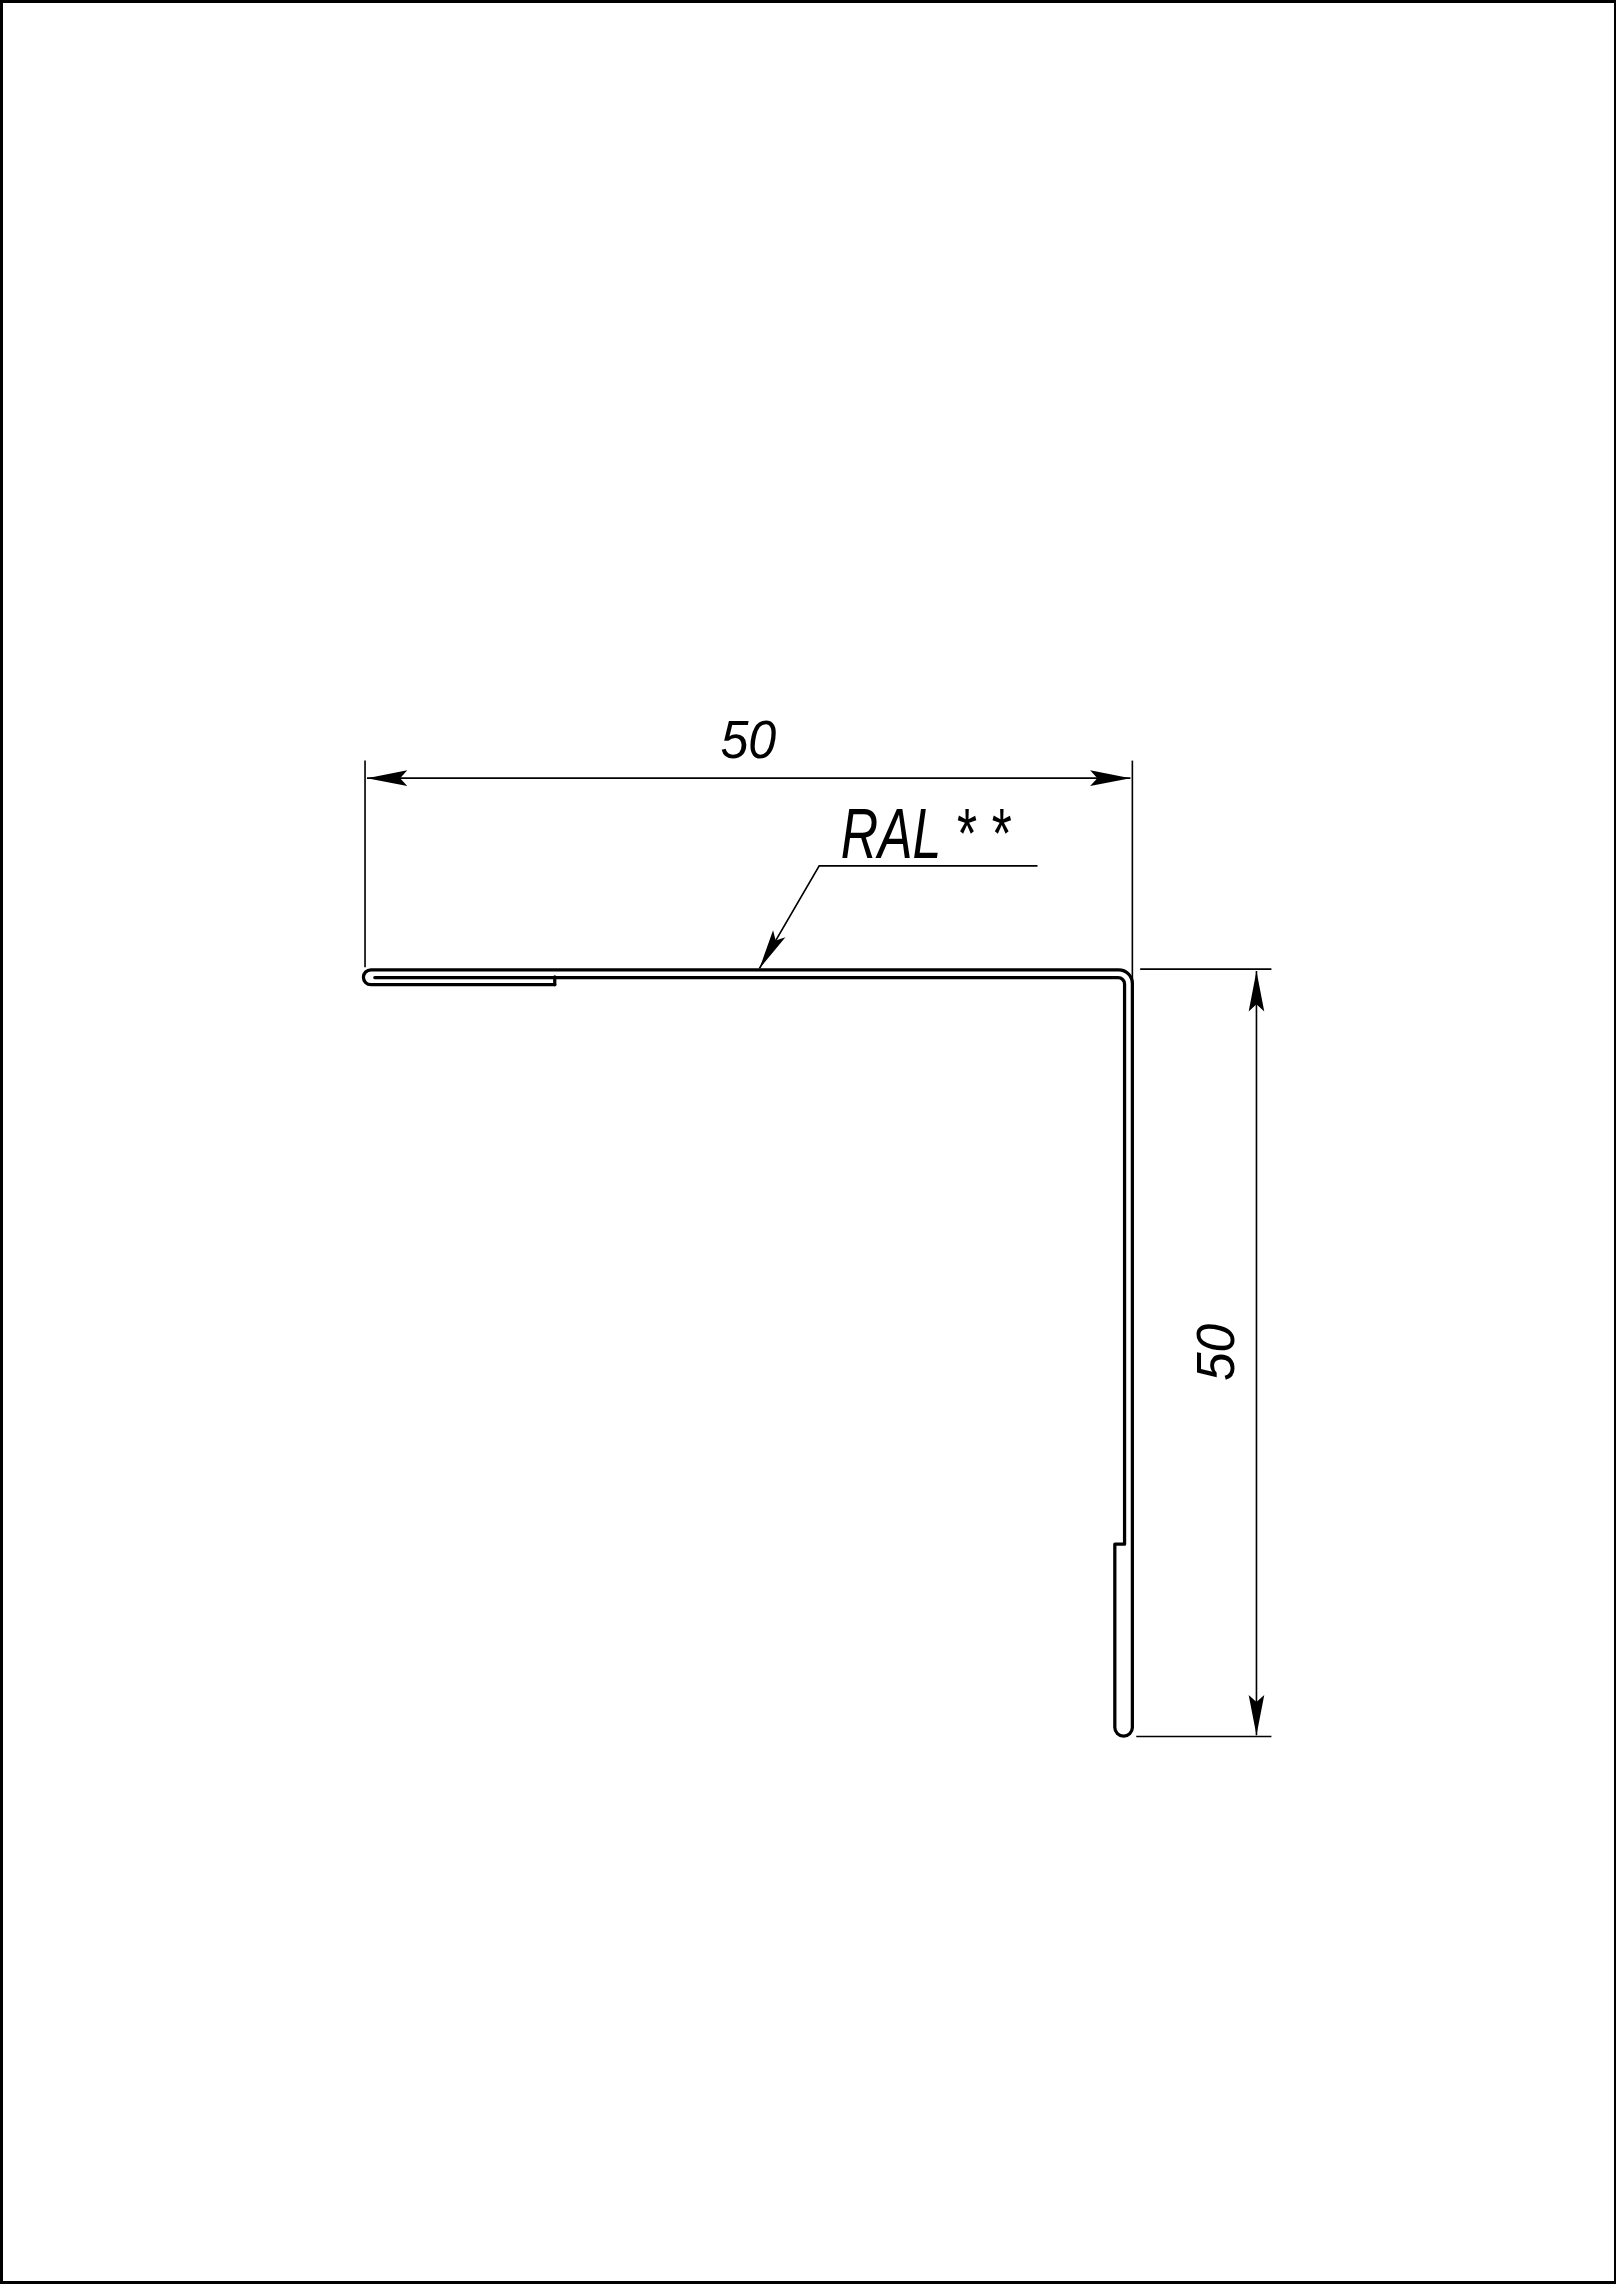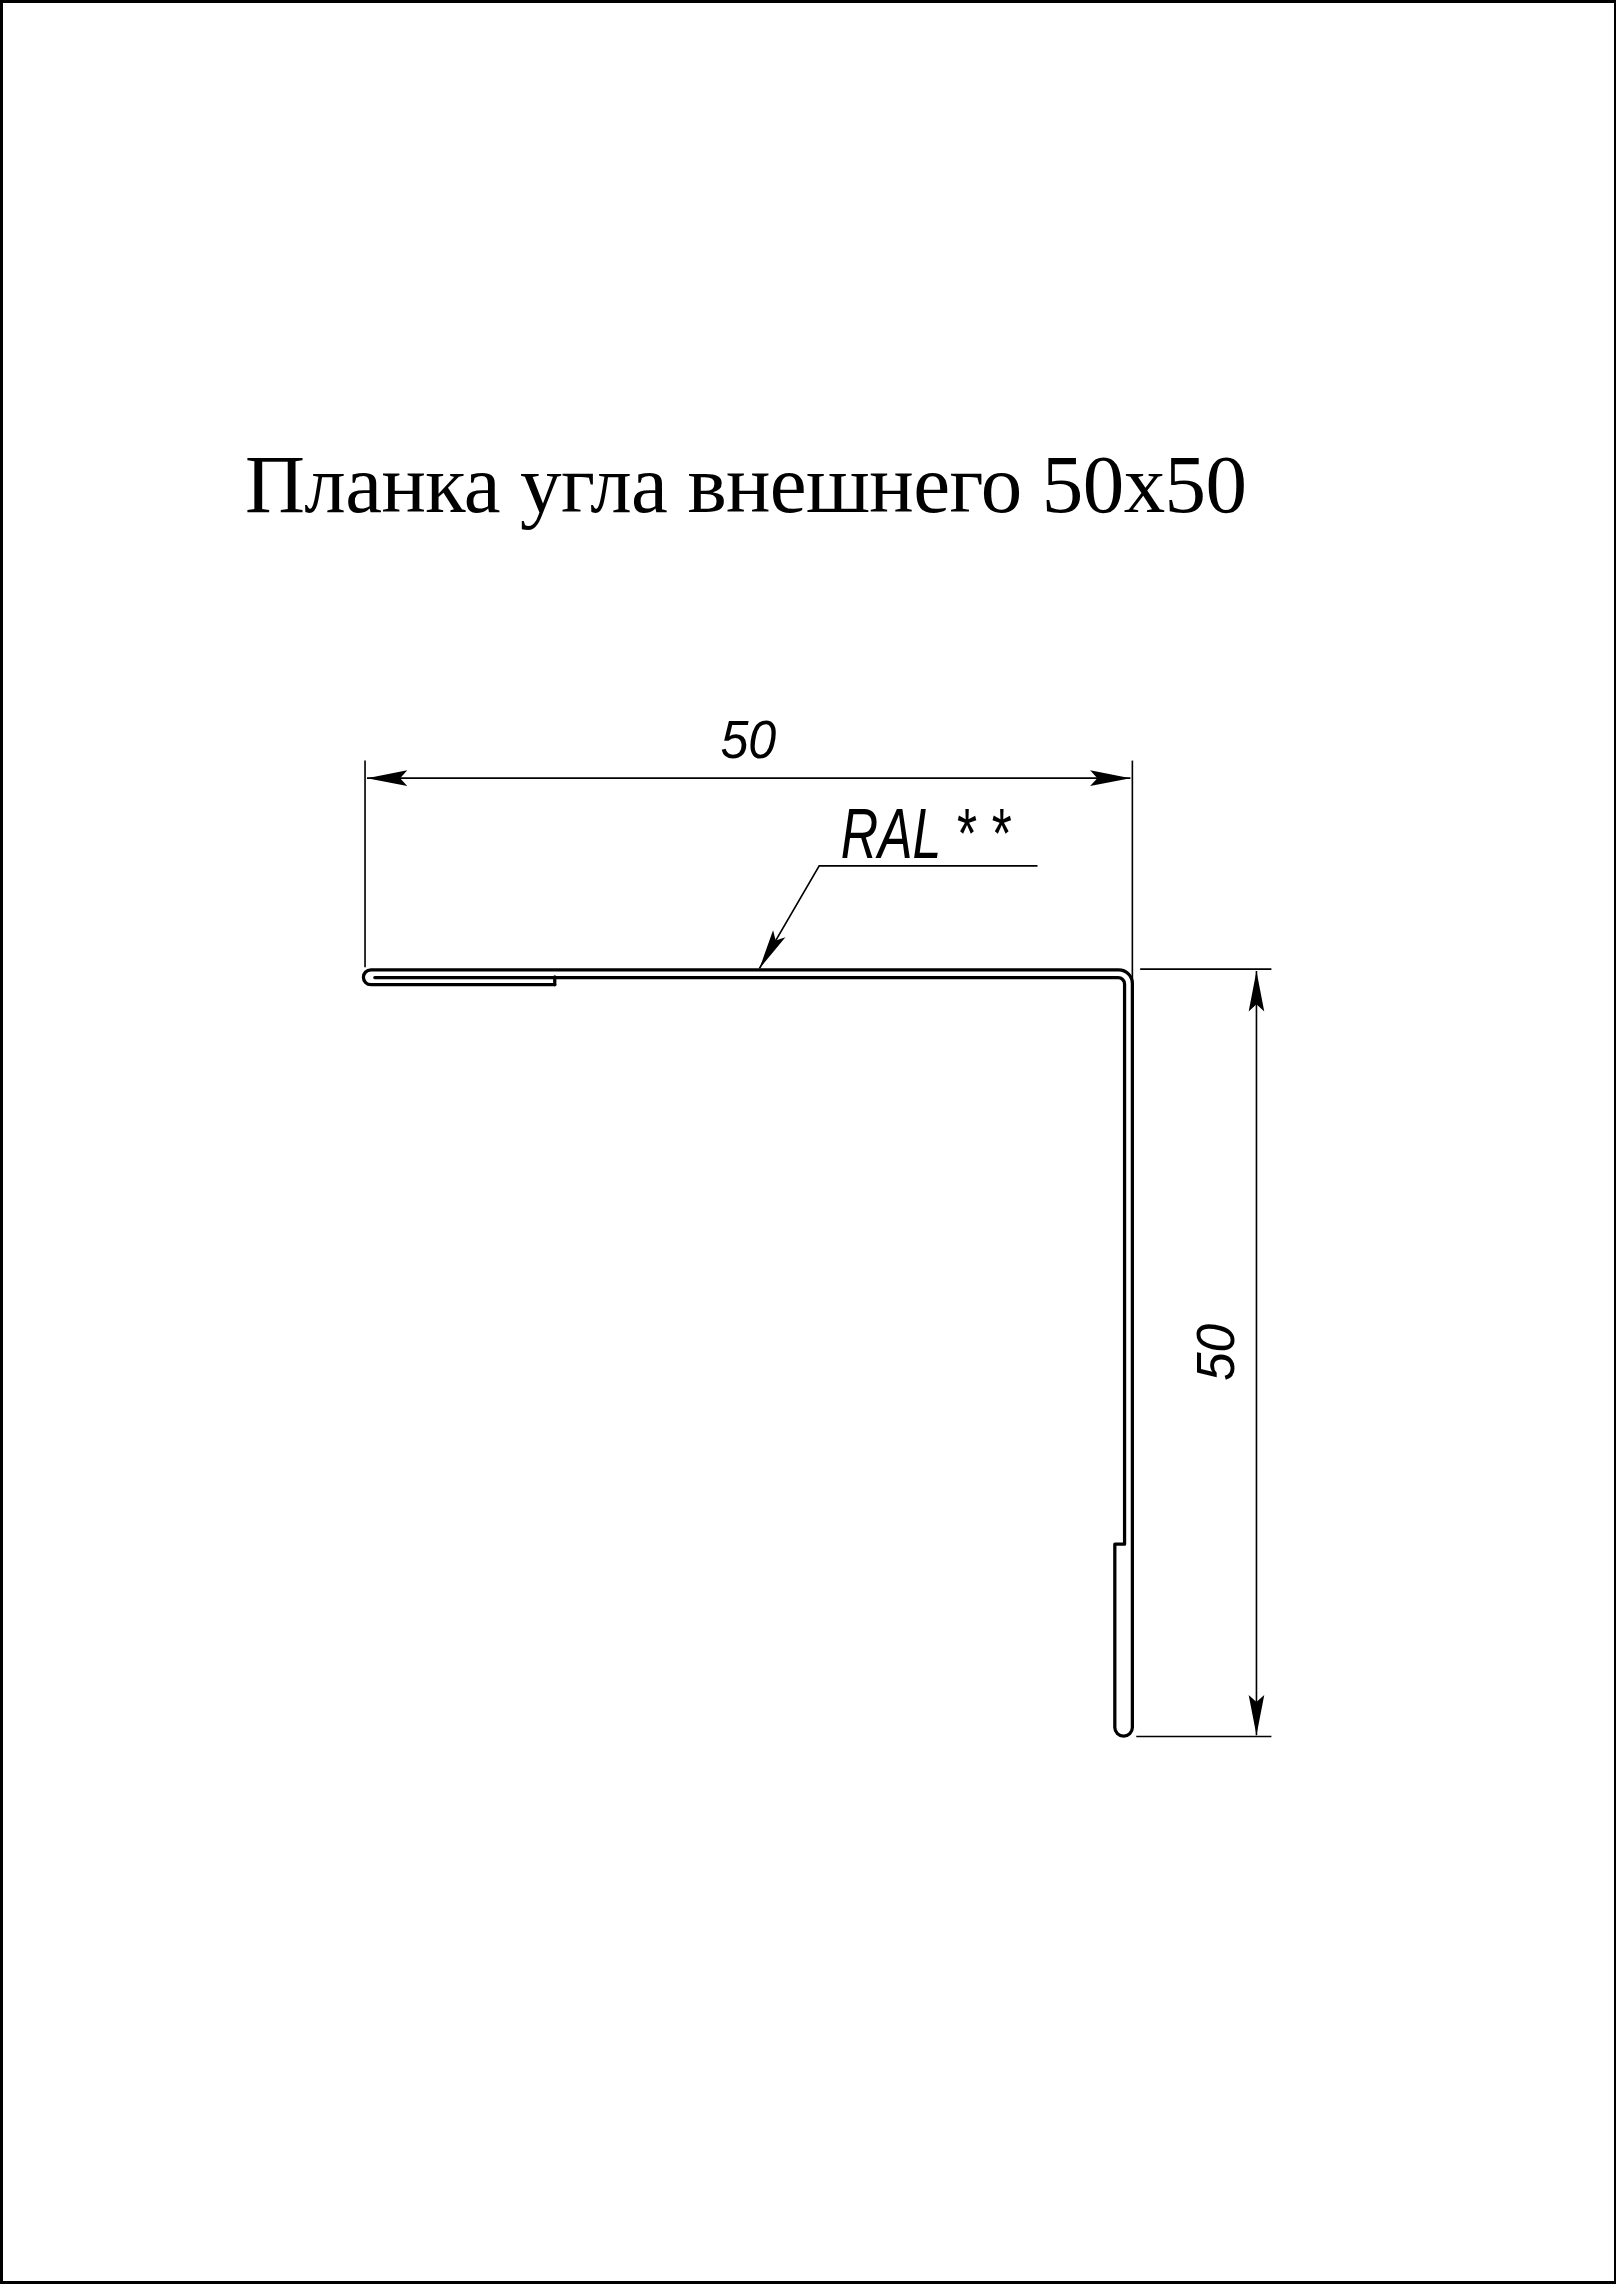--- a/index.html
+++ b/index.html
@@ -56,21 +56,20 @@
     font-family: "Liberation Sans", sans-serif;
     font-style: italic;
     fill: #000000;
   }
 </style>
 </head>
 <body>
 
 <div class="page">
 
-  <div class="title">Планка угла внешнего 50х50</div>
 
   <svg class="drawing" viewBox="6 6 2476 3503" xmlns="http://www.w3.org/2000/svg">
 
     <g>
       <path class="thick" d="M 855,1517
                L 572,1517
                A 11.5 11.5 0 0 1 572,1494
                L 1723,1494
                A 21 21 0 0 1 1744,1515
                L 1744,2660

